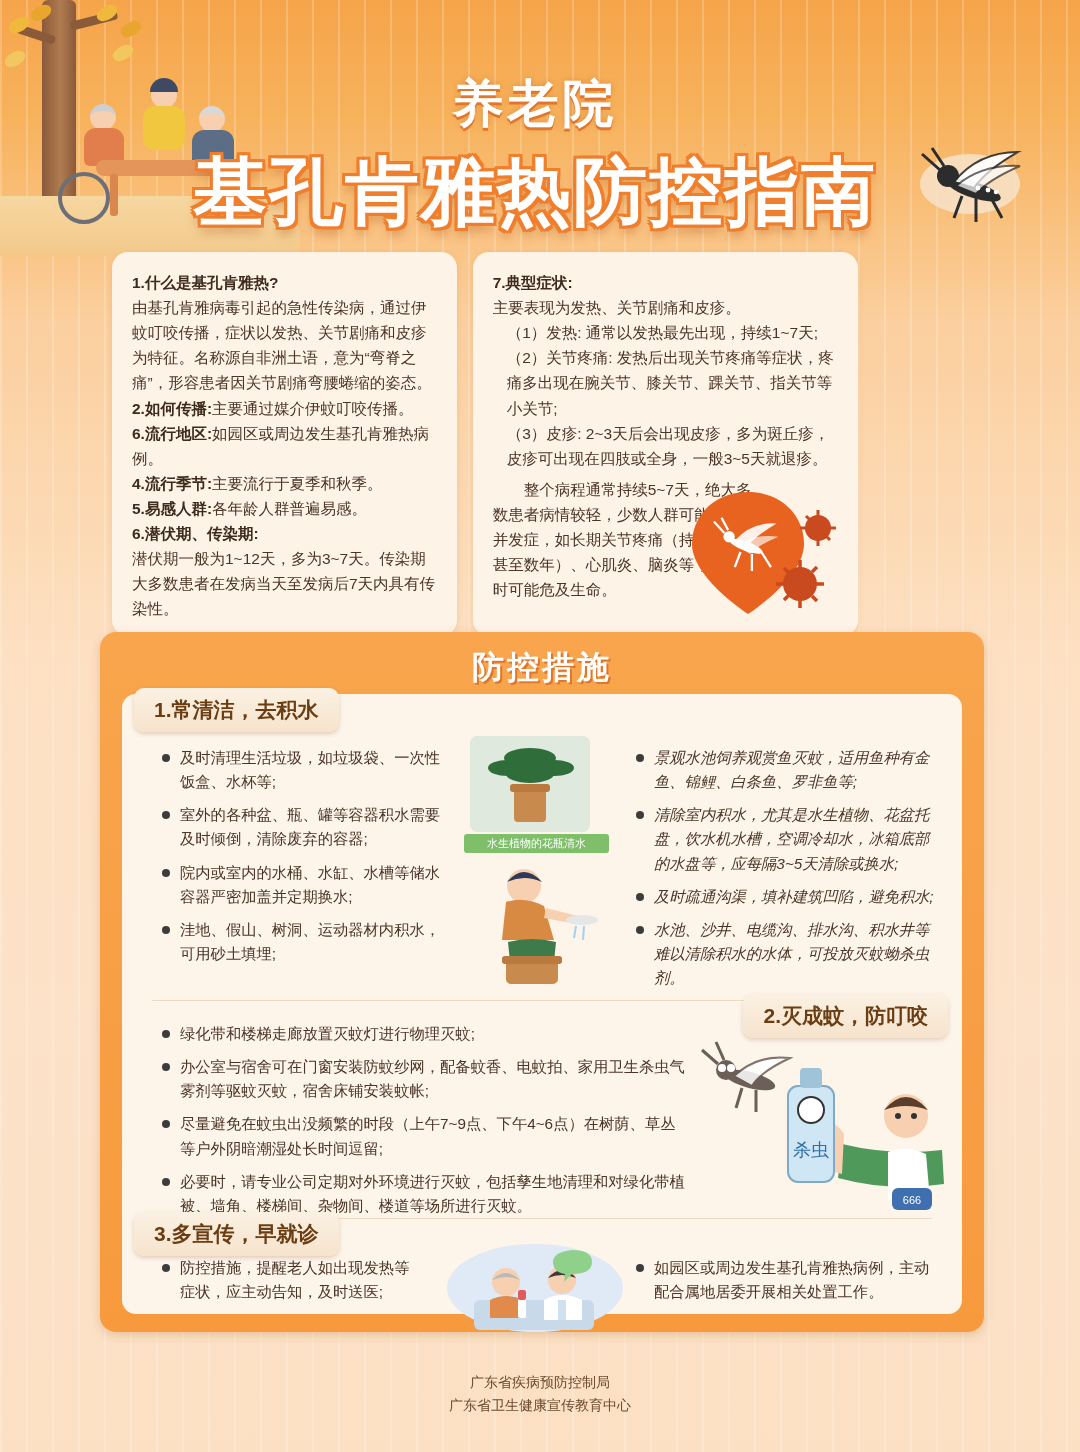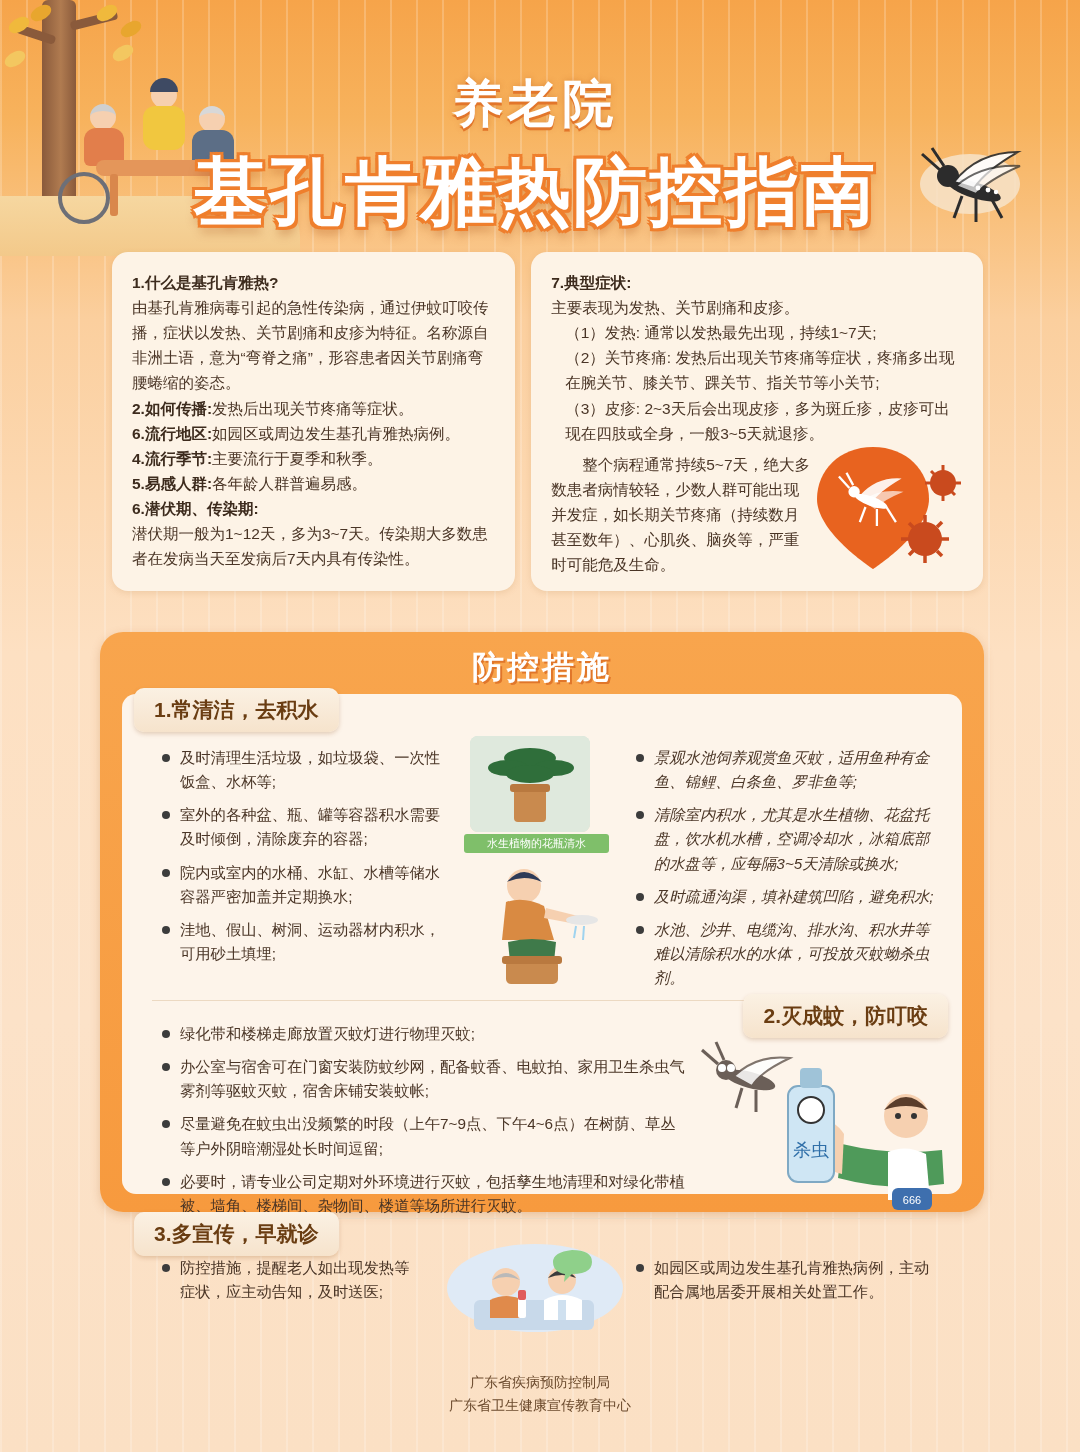--- a/index.html
+++ b/index.html
@@ -65,42 +65,42 @@
       3px 0 0 #ef7f2d,-3px 0 0 #ef7f2d,0 3px 0 #ef7f2d,0 -3px 0 #ef7f2d,
       3px 3px 0 #ef7f2d,-3px 3px 0 #ef7f2d,3px -3px 0 #ef7f2d,-3px -3px 0 #ef7f2d,
       0 8px 10px rgba(160,70,15,.35);
   }
   .mosquito-badge{
     position:absolute;right:42px;top:118px;width:160px;height:120px;
   }
 
   
   .cards-row{
-    position:absolute;left:112px;top:252px;width:871px;display:flex;gap:16px;
+    position:absolute;left:112px;top:252px;width:746px;display:flex;gap:16px;
   }
   .card{
     background:#fdf3e6;border-radius:16px;padding:18px 20px 14px 20px;
     box-shadow:0 2px 6px rgba(180,120,60,.18);
     color:#4a3526;font-size:15.5px;line-height:1.62;
     position:relative;
   }
   .card.left{width:374px;}
   .card.right{width:424px;}
   .q{font-weight:bold;color:#3d2b1d;}
   .p{margin:0;}
   .indent{padding-left:14px;}
   .virus-illo{
     position:absolute;right:16px;bottom:10px;width:160px;height:140px;
   }
 
   
   .panel{
-    position:absolute;left:100px;top:632px;width:884px;height:580px;
+    position:absolute;left:100px;top:632px;width:884px;height:700px;
     background:linear-gradient(180deg,#f8a54d,#f79a3e);
-    border-radius:23px;
+    border-radius:16px;
     box-shadow:0 3px 10px rgba(170,95,30,.25);
   }
   .panel-title{
     position:absolute;left:0;right:0;top:14px;text-align:center;
     font-size:32px;font-weight:bold;color:#ffffff;letter-spacing:3px;
     text-shadow:2px 2px 0 #e0762a;
   }
   .inner{
     position:absolute;left:22px;right:22px;top:62px;bottom:18px;
     background:#fdf4ea;border-radius:14px;
@@ -204,21 +204,21 @@
           <circle cx="118" cy="74" r="2.2"></circle>
       </g>
     </svg>
   </div>
 
   <div class="cards-row">
 
     <div class="card left">
       <p class="p"><span class="q">1.什么是基孔肯雅热?</span></p>
       <p class="p">由基孔肯雅病毒引起的急性传染病，通过伊蚊叮咬传播，症状以发热、关节剧痛和皮疹为特征。名称源自非洲土语，意为“弯脊之痛”，形容患者因关节剧痛弯腰蜷缩的姿态。</p>
-      <p class="p"><span class="q">2.如何传播:</span><span>发热后出现关节疼痛等症状。</span></p>
+      <p class="p"><span class="q">2.如何传播:</span><span>主要通过媒介伊蚊叮咬传播。</span></p>
       <p class="p"><span class="q">6.流行地区:</span><span>如园区或周边发生基孔肯雅热病例。</span></p>
       <p class="p"><span class="q">4.流行季节:</span><span>主要流行于夏季和秋季。</span></p>
       <p class="p"><span class="q">5.易感人群:</span><span>各年龄人群普遍易感。</span></p>
       <p class="p"><span class="q">6.潜伏期、传染期:</span></p>
       <p class="p">潜伏期一般为1~12天，多为3~7天。传染期大多数患者在发病当天至发病后7天内具有传染性。</p>
     </div>
 
     <div class="card right">
       <p class="p"><span class="q">7.典型症状:</span></p>
       <p class="p">主要表现为发热、关节剧痛和皮疹。</p>

